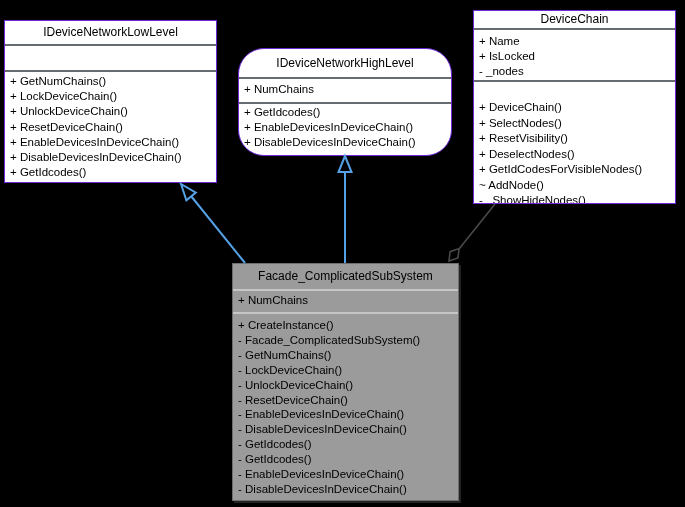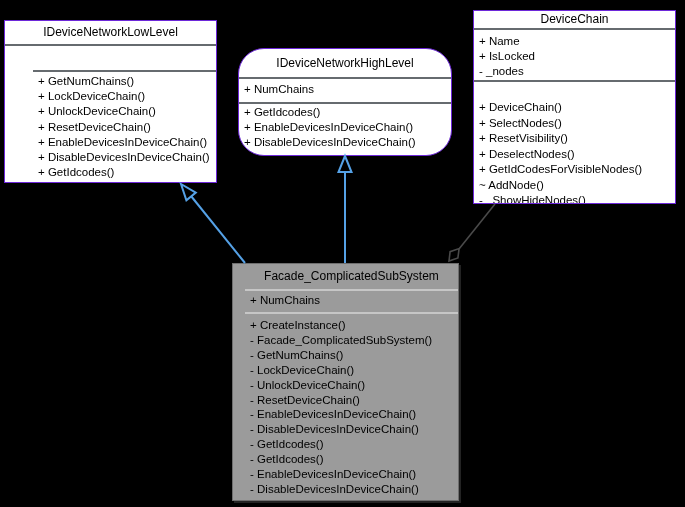--- a/index.html
+++ b/index.html
@@ -16,34 +16,33 @@
   }
   .uml .sec{
     box-sizing:border-box;border-top:2px solid #666b6f;
     font-size:11.5px;padding-left:5px;overflow:hidden;
   }
   .uml .sec.grow{flex:1 1 auto;}
   .member{white-space:nowrap;}
   .uml.facade{
     background:#9b9b9b;border-color:#6e6e6e;
     box-shadow:2px 2px 0 0 #232323;
-    padding-left:12px;
   }
   .uml.facade .sec{border-top-color:#c6c6c6;}
   .connectors{position:absolute;left:0;top:0;width:685px;height:507px;pointer-events:none;}
 </style>
 </head>
 <body>
 
 <div class="canvas">
 
   <div class="uml" style="left:4px;top:20px;width:213px;height:163px;">
     <div class="title" style="height:23px;line-height:23px;">IDeviceNetworkLowLevel</div>
     <div class="sec" style="height:26px;"></div>
-    <div class="sec grow" style="padding-top:2px;line-height:15.2px;margin-left:28px;">
+    <div class="sec grow" style="padding-top:2px;line-height:15.2px;">
       <div class="member">+ GetNumChains()</div>
       <div class="member">+ LockDeviceChain()</div>
       <div class="member">+ UnlockDeviceChain()</div>
       <div class="member">+ ResetDeviceChain()</div>
       <div class="member">+ EnableDevicesInDeviceChain()</div>
       <div class="member">+ DisableDevicesInDeviceChain()</div>
       <div class="member">+ GetIdcodes()</div>
     </div>
   </div>
 

